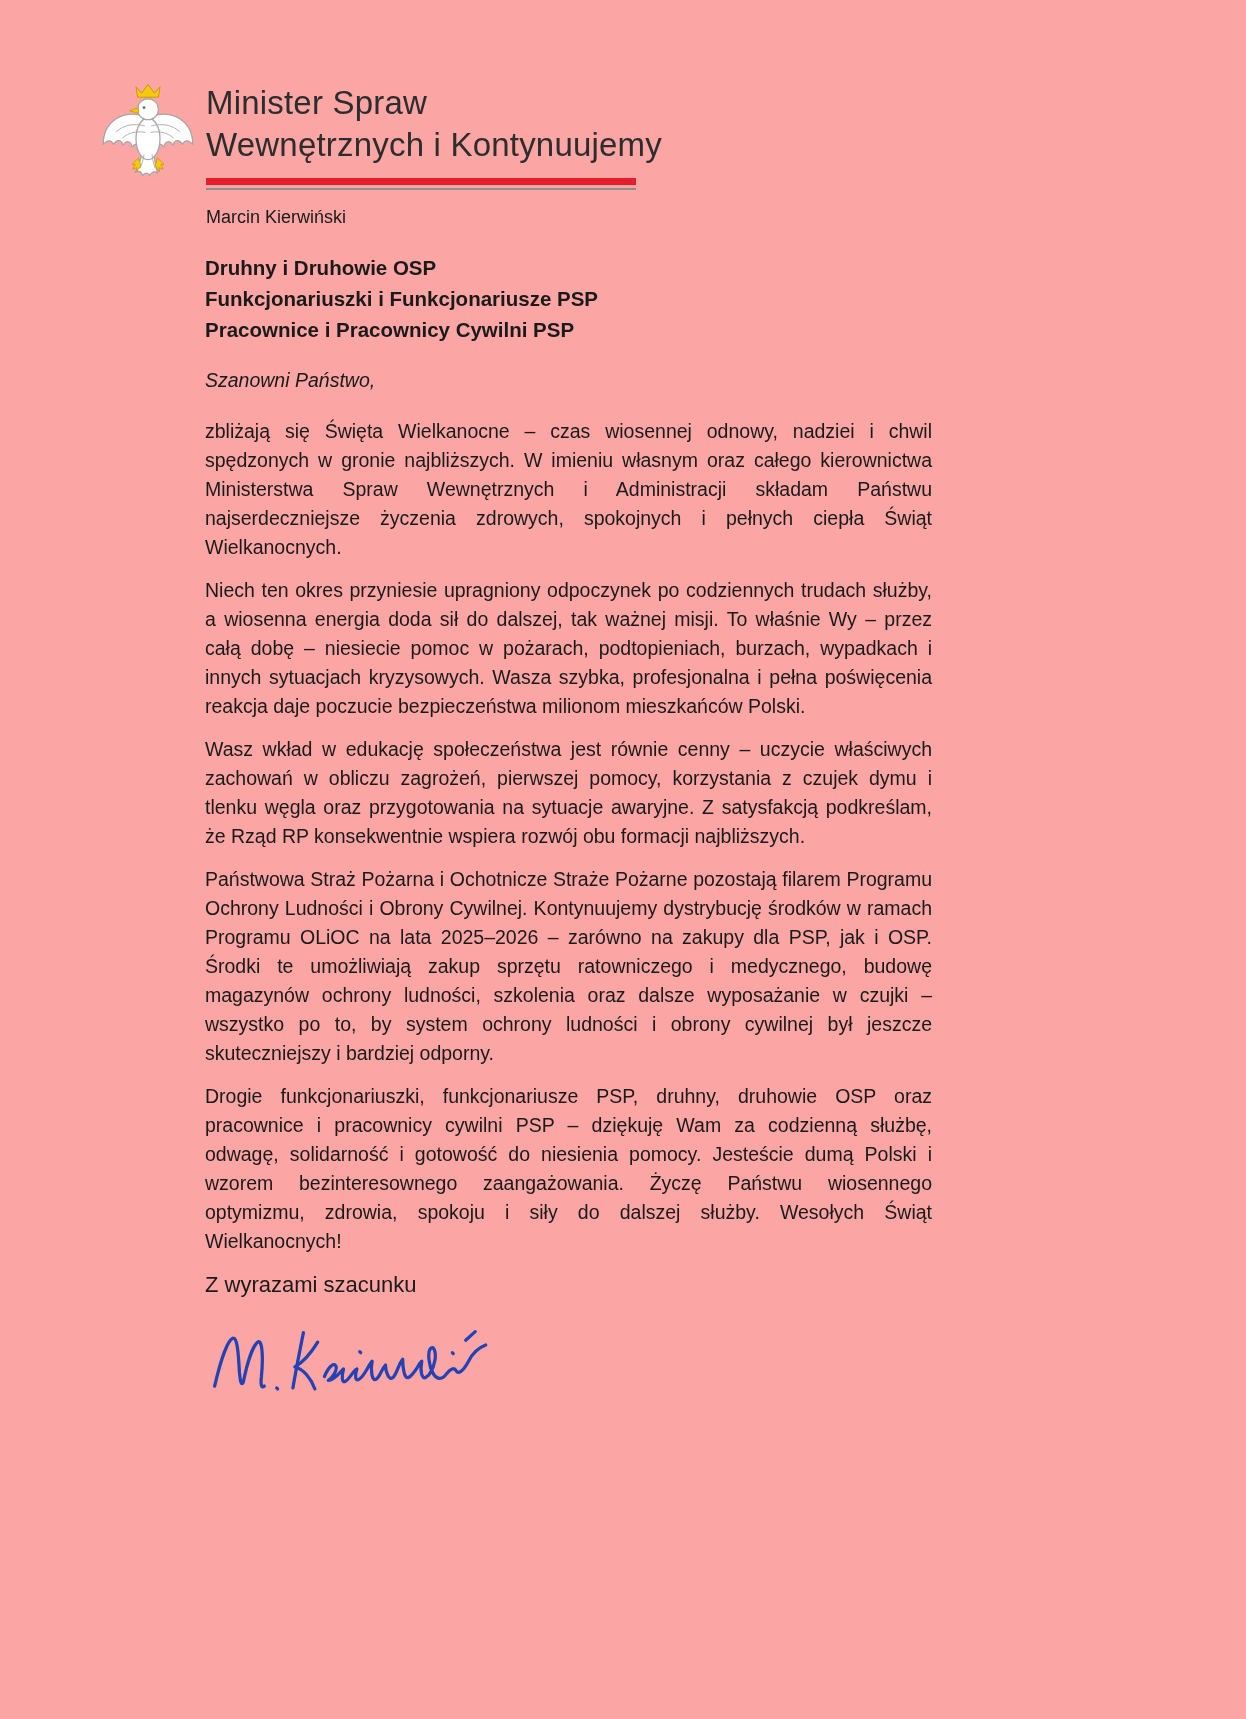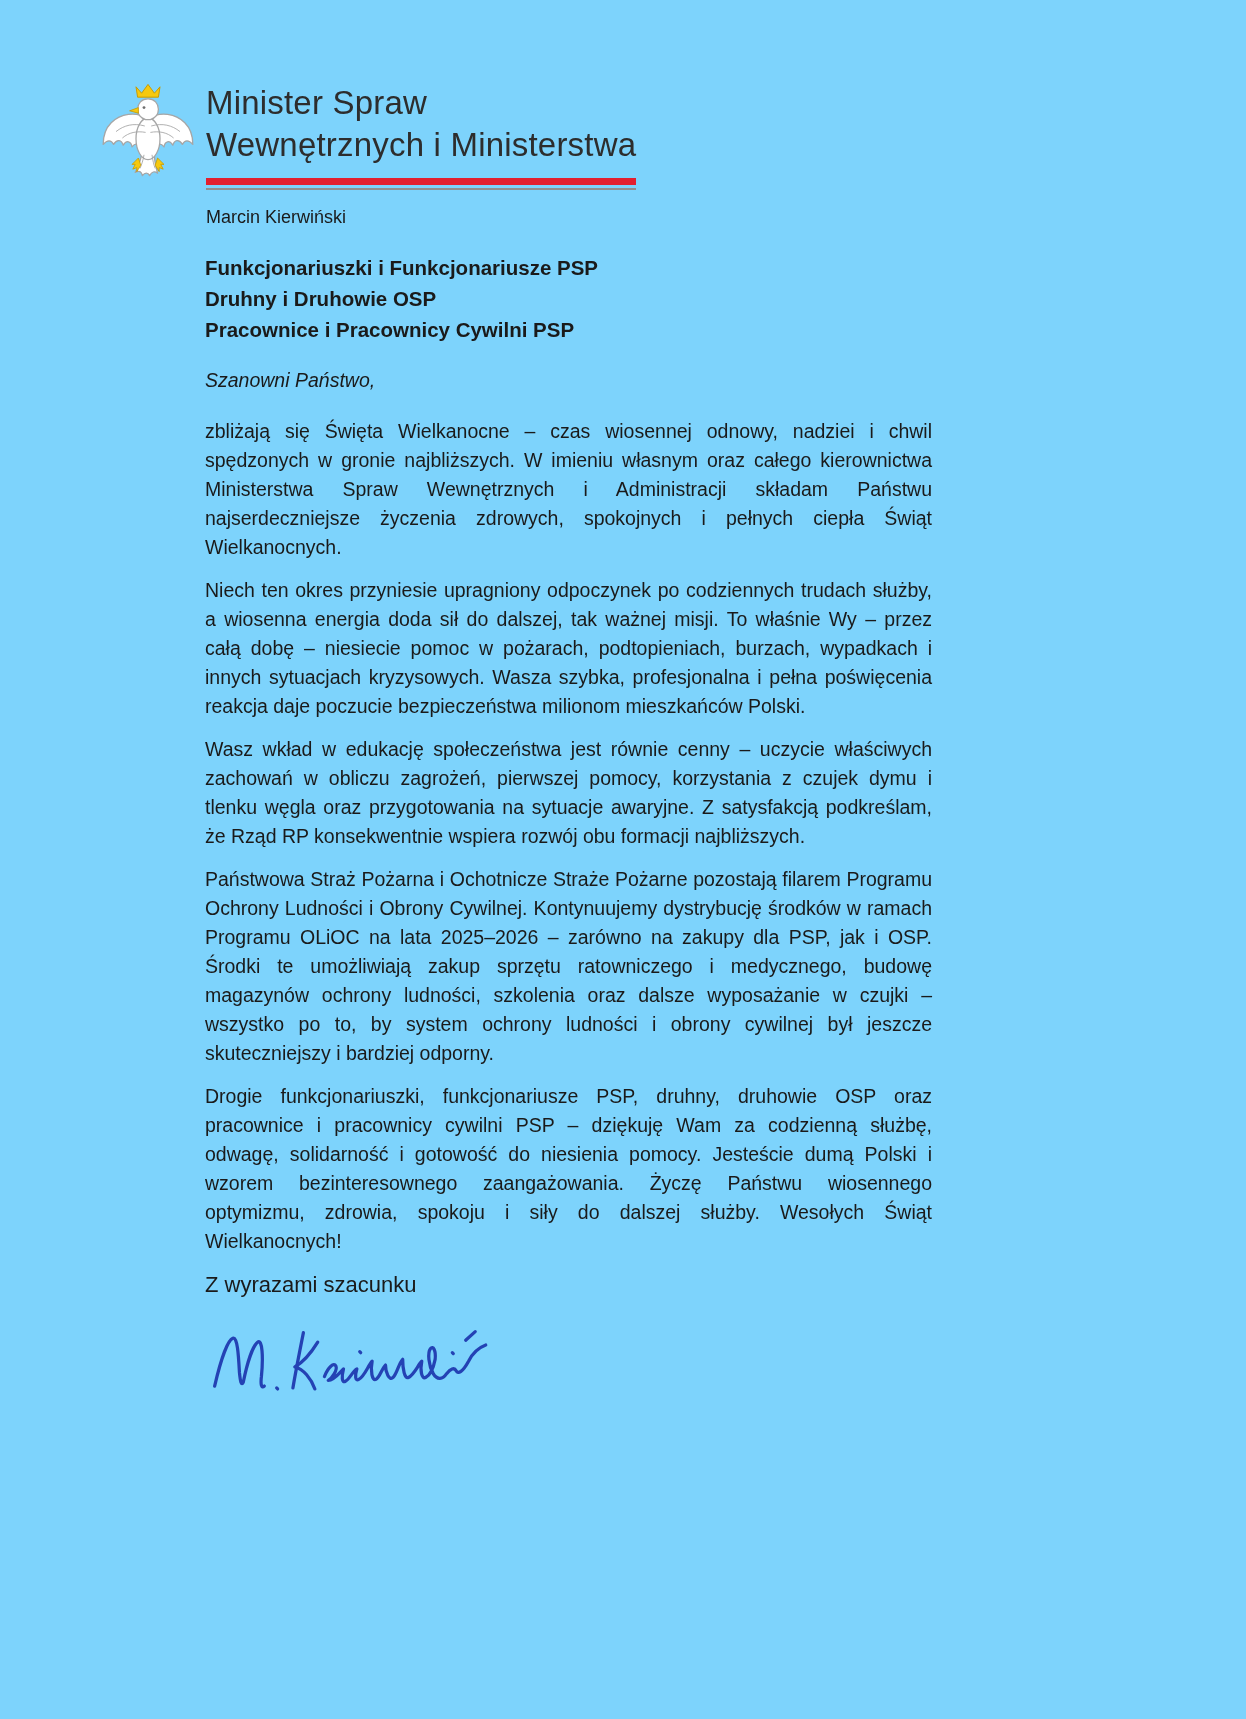--- a/index.html
+++ b/index.html
@@ -1,20 +1,20 @@
 <!DOCTYPE html>
 <html><head>
 <meta charset="utf-8">
 <style>
   html, body { margin: 0; padding: 0; background: #ffffff; }
   .page {
     position: relative;
     width: 1246px;
     height: 1719px;
-    background: #7dd3fc;
+    background: #fca5a5;
     color: #1a1a1a;
     font-family: "Liberation Sans", "DejaVu Sans", sans-serif;
     overflow: hidden;
   }
   .letterhead { position: absolute; left: 100px; top: 78px; display: flex; align-items: flex-start; }
   .emblem { width: 96px; height: 112px; flex: 0 0 auto; margin-right: 10px; }
   .emblem svg { display: block; width: 100%; height: 100%; }
   .ministry { padding-top: 4px; }
   .ministry-line { font-size: 33px; line-height: 42px; color: #2d2d2d; letter-spacing: 0.2px; }
   .rule-red  { width: 430px; height: 7px; background: #e31f2f; margin-top: 12px; }
@@ -63,31 +63,31 @@
         <circle cx="55" cy="33" r="1.8" fill="#6f6f6f"></circle>
 
         <path fill="#f6c90e" stroke="#c79a00" stroke-width="1.2" d="M47 20 L45 7 L52 15 L60 4 L68 15 L75 7 L73 20 Z"></path>
 
         <path fill="#f6c90e" stroke="#c79a00" stroke-width="1" d="M48 96 L40 104 L44 104 L41 110 L46 108 L46 113 L51 105 Z"></path>
         <path fill="#f6c90e" stroke="#c79a00" stroke-width="1" d="M72 96 L80 104 L76 104 L79 110 L74 108 L74 113 L69 105 Z"></path>
       </svg>
     </div>
     <div class="ministry">
       <div class="ministry-line">Minister Spraw</div>
-      <div class="ministry-line">Wewnętrznych i Ministerstwa</div>
+      <div class="ministry-line">Wewnętrznych i Kontynuujemy</div>
       <div class="rule-red"></div>
       <div class="rule-gray"></div>
       <div class="minister-name">Marcin Kierwiński</div>
     </div>
   </div>
 
   <div class="letter">
     <div class="addressees">
+      <div>Druhny i Druhowie OSP</div>
       <div>Funkcjonariuszki i Funkcjonariusze PSP</div>
-      <div>Druhny i Druhowie OSP</div>
       <div>Pracownice i Pracownicy Cywilni PSP</div>
     </div>
 
     <div class="salutation">Szanowni Państwo,</div>
 
     <p class="first">zbliżają się Święta Wielkanocne – czas wiosennej odnowy, nadziei i chwil spędzonych w gronie najbliższych. W imieniu własnym oraz całego kierownictwa Ministerstwa Spraw Wewnętrznych i Administracji składam Państwu najserdeczniejsze życzenia zdrowych, spokojnych i pełnych ciepła Świąt Wielkanocnych.</p>
     <p>Niech ten okres przyniesie upragniony odpoczynek po codziennych trudach służby, a wiosenna energia doda sił do dalszej, tak ważnej misji. To właśnie Wy – przez całą dobę – niesiecie pomoc w pożarach, podtopieniach, burzach, wypadkach i innych sytuacjach kryzysowych. Wasza szybka, profesjonalna i pełna poświęcenia reakcja daje poczucie bezpieczeństwa milionom mieszkańców Polski.</p>
     <p>Wasz wkład w edukację społeczeństwa jest równie cenny – uczycie właściwych zachowań w obliczu zagrożeń, pierwszej pomocy, korzystania z czujek dymu i tlenku węgla oraz przygotowania na sytuacje awaryjne. Z satysfakcją podkreślam, że Rząd RP konsekwentnie wspiera rozwój obu formacji najbliższych.</p>
     <p>Państwowa Straż Pożarna i Ochotnicze Straże Pożarne pozostają filarem Programu Ochrony Ludności i Obrony Cywilnej. Kontynuujemy dystrybucję środków w ramach Programu OLiOC na lata 2025–2026 – zarówno na zakupy dla PSP, jak i OSP. Środki te umożliwiają zakup sprzętu ratowniczego i medycznego, budowę magazynów ochrony ludności, szkolenia oraz dalsze wyposażanie w czujki – wszystko po to, by system ochrony ludności i obrony cywilnej był jeszcze skuteczniejszy i bardziej odporny.</p>
     <p>Drogie funkcjonariuszki, funkcjonariusze PSP, druhny, druhowie OSP oraz pracownice i pracownicy cywilni PSP – dziękuję Wam za codzienną służbę, odwagę, solidarność i gotowość do niesienia pomocy. Jesteście dumą Polski i wzorem bezinteresownego zaangażowania. Życzę Państwu wiosennego optymizmu, zdrowia, spokoju i siły do dalszej służby. Wesołych Świąt Wielkanocnych!</p>

